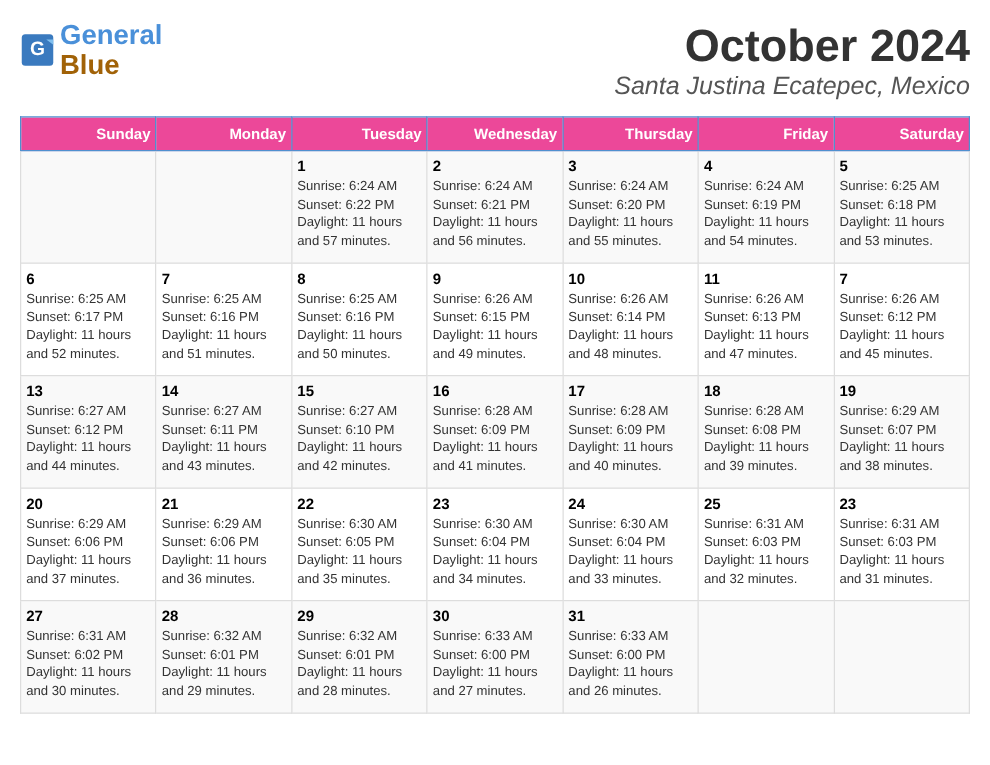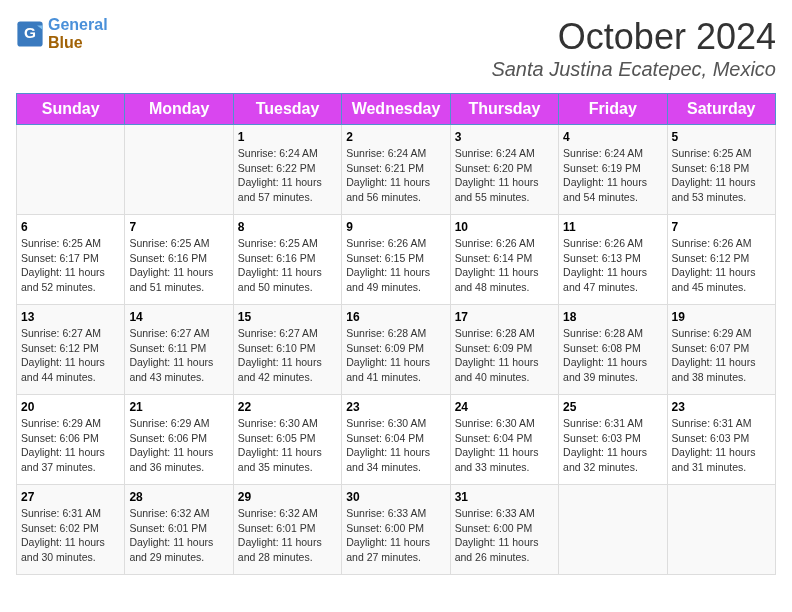--- a/index.html
+++ b/index.html
@@ -15,56 +15,56 @@
       justify-content: space-between;
       align-items: flex-start;
       margin-bottom: 12px;
     }
     .logo {
       display: flex;
       align-items: center;
       gap: 4px;
     }
     .logo-text {
-      font-size: 16px;
+      font-size: 22px;
       font-weight: bold;
       color: #333;
       line-height: 1.1;
     }
     .logo-text span {
       color: #4a90d9;
     }
     .logo-icon {
       width: 28px;
       height: 28px;
     }
     .title-block {
       text-align: right;
     }
     .month-title {
       font-size: 36px;
-      font-weight: 400;
+      font-weight: 700;
       color: #333;
     }
     .location {
       font-size: 20px;
       color: #555;
       font-style: italic;
     }
     table {
       width: 100%;
       border-collapse: collapse;
       font-size: 11px;
     }
     thead th {
-      background-color: #d946ef;
+      background-color: #ec4899;
       color: #fff;
       padding: 6px 4px;
-      text-align: center;
-      font-size: 16px;
+      text-align: right;
+      font-size: 12px;
       font-weight: bold;
       border: 1px solid #5090cf;
     }
     tbody tr {
       border-bottom: 1px solid #ccc;
     }
     tbody tr:nth-child(odd) {
       background-color: #f9f9f9;
     }
     tbody tr:nth-child(even) {

